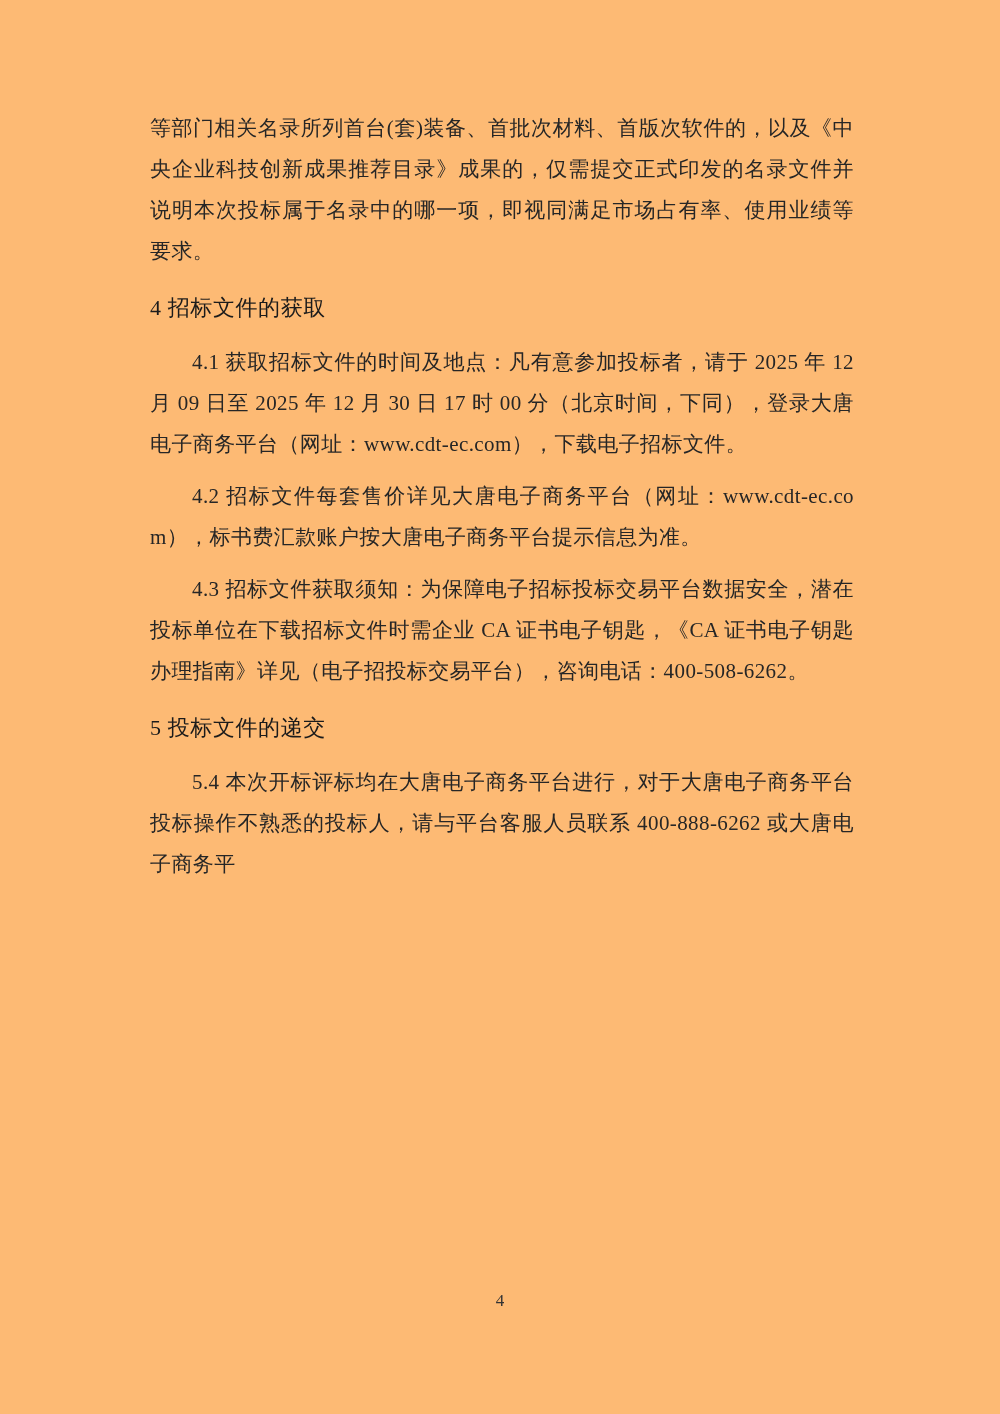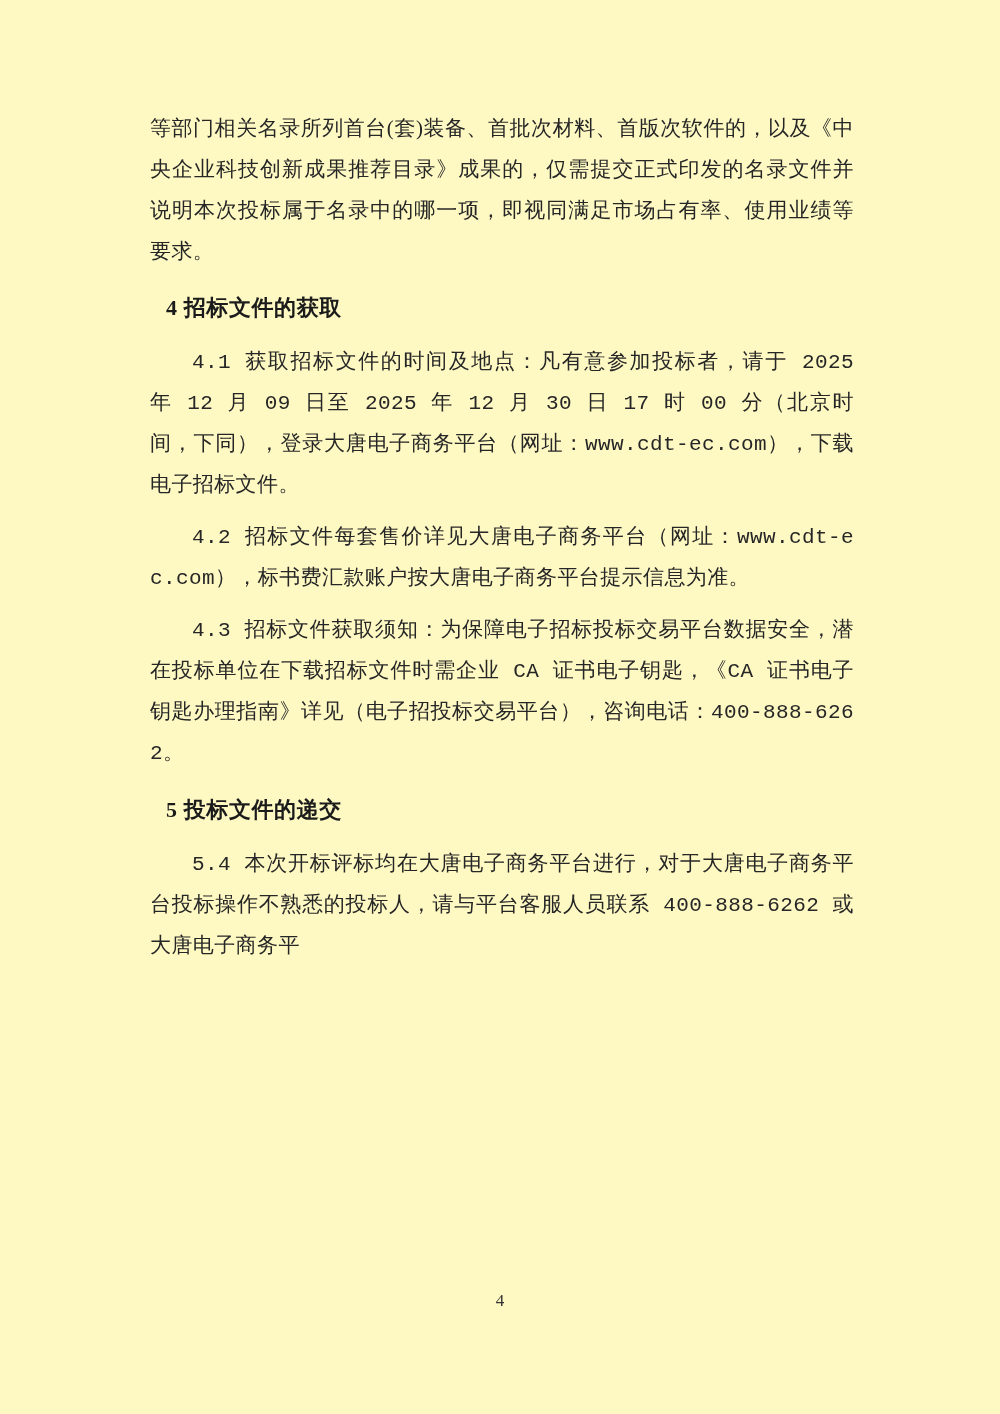--- a/index.html
+++ b/index.html
@@ -6,21 +6,21 @@
     margin: 0;
     padding: 0;
     background: #e9e9e9;
     font-family: "Liberation Serif", "DejaVu Serif", serif;
   }
   .page {
     position: relative;
     width: 1000px;
     height: 1414px;
     margin: 0 auto;
-    background: #fef9c3;
+    background: #fdba74;
     overflow: hidden;
     color: #242424;
   }
   .content {
     position: absolute;
     left: 150px;
     top: 108px;
     width: 704px;
   }
   .para {
@@ -28,28 +28,27 @@
     line-height: 41px;
     text-align: justify;
     text-justify: inter-character;
     letter-spacing: 0.4px;
     margin: 0 0 11px 0;
     word-break: break-all;
     color: #262626;
   }
   .para.indent {
     text-indent: 42px;
-    font-family: Liberation Mono, monospace;
   }
   .heading {
     font-size: 22px;
     line-height: 42px;
-    font-weight: bold;
+    font-weight: normal;
     letter-spacing: 0.6px;
-    margin: 15px 0 13px 16px;
+    margin: 15px 0 13px 0;
     color: #1b1b1b;
   }
   .page-number {
     position: absolute;
     top: 1290px;
     left: 0;
     width: 100%;
     text-align: center;
     font-size: 17px;
     line-height: 22px;
@@ -63,21 +62,21 @@
   <div class="content">
 
     <p class="para">等部门相关名录所列首台(套)装备、首批次材料、首版次软件的，以及《中央企业科技创新成果推荐目录》成果的，仅需提交正式印发的名录文件并说明本次投标属于名录中的哪一项，即视同满足市场占有率、使用业绩等要求。</p>
 
     <div class="heading">4 招标文件的获取</div>
 
     <p class="para indent">4.1 获取招标文件的时间及地点：凡有意参加投标者，请于 2025 年 12 月 09 日至 2025 年 12 月 30 日 17 时 00 分（北京时间，下同），登录大唐电子商务平台（网址：www.cdt-ec.com），下载电子招标文件。</p>
 
     <p class="para indent">4.2 招标文件每套售价详见大唐电子商务平台（网址：www.cdt-ec.com），标书费汇款账户按大唐电子商务平台提示信息为准。</p>
 
-    <p class="para indent">4.3 招标文件获取须知：为保障电子招标投标交易平台数据安全，潜在投标单位在下载招标文件时需企业 CA 证书电子钥匙，《CA 证书电子钥匙办理指南》详见（电子招投标交易平台），咨询电话：400-888-6262。</p>
+    <p class="para indent">4.3 招标文件获取须知：为保障电子招标投标交易平台数据安全，潜在投标单位在下载招标文件时需企业 CA 证书电子钥匙，《CA 证书电子钥匙办理指南》详见（电子招投标交易平台），咨询电话：400-508-6262。</p>
 
 
     <div class="heading">5 投标文件的递交</div>
 
 
 
 
     <p class="para indent">5.4 本次开标评标均在大唐电子商务平台进行，对于大唐电子商务平台投标操作不熟悉的投标人，请与平台客服人员联系 400-888-6262 或大唐电子商务平</p>
 
   </div>

